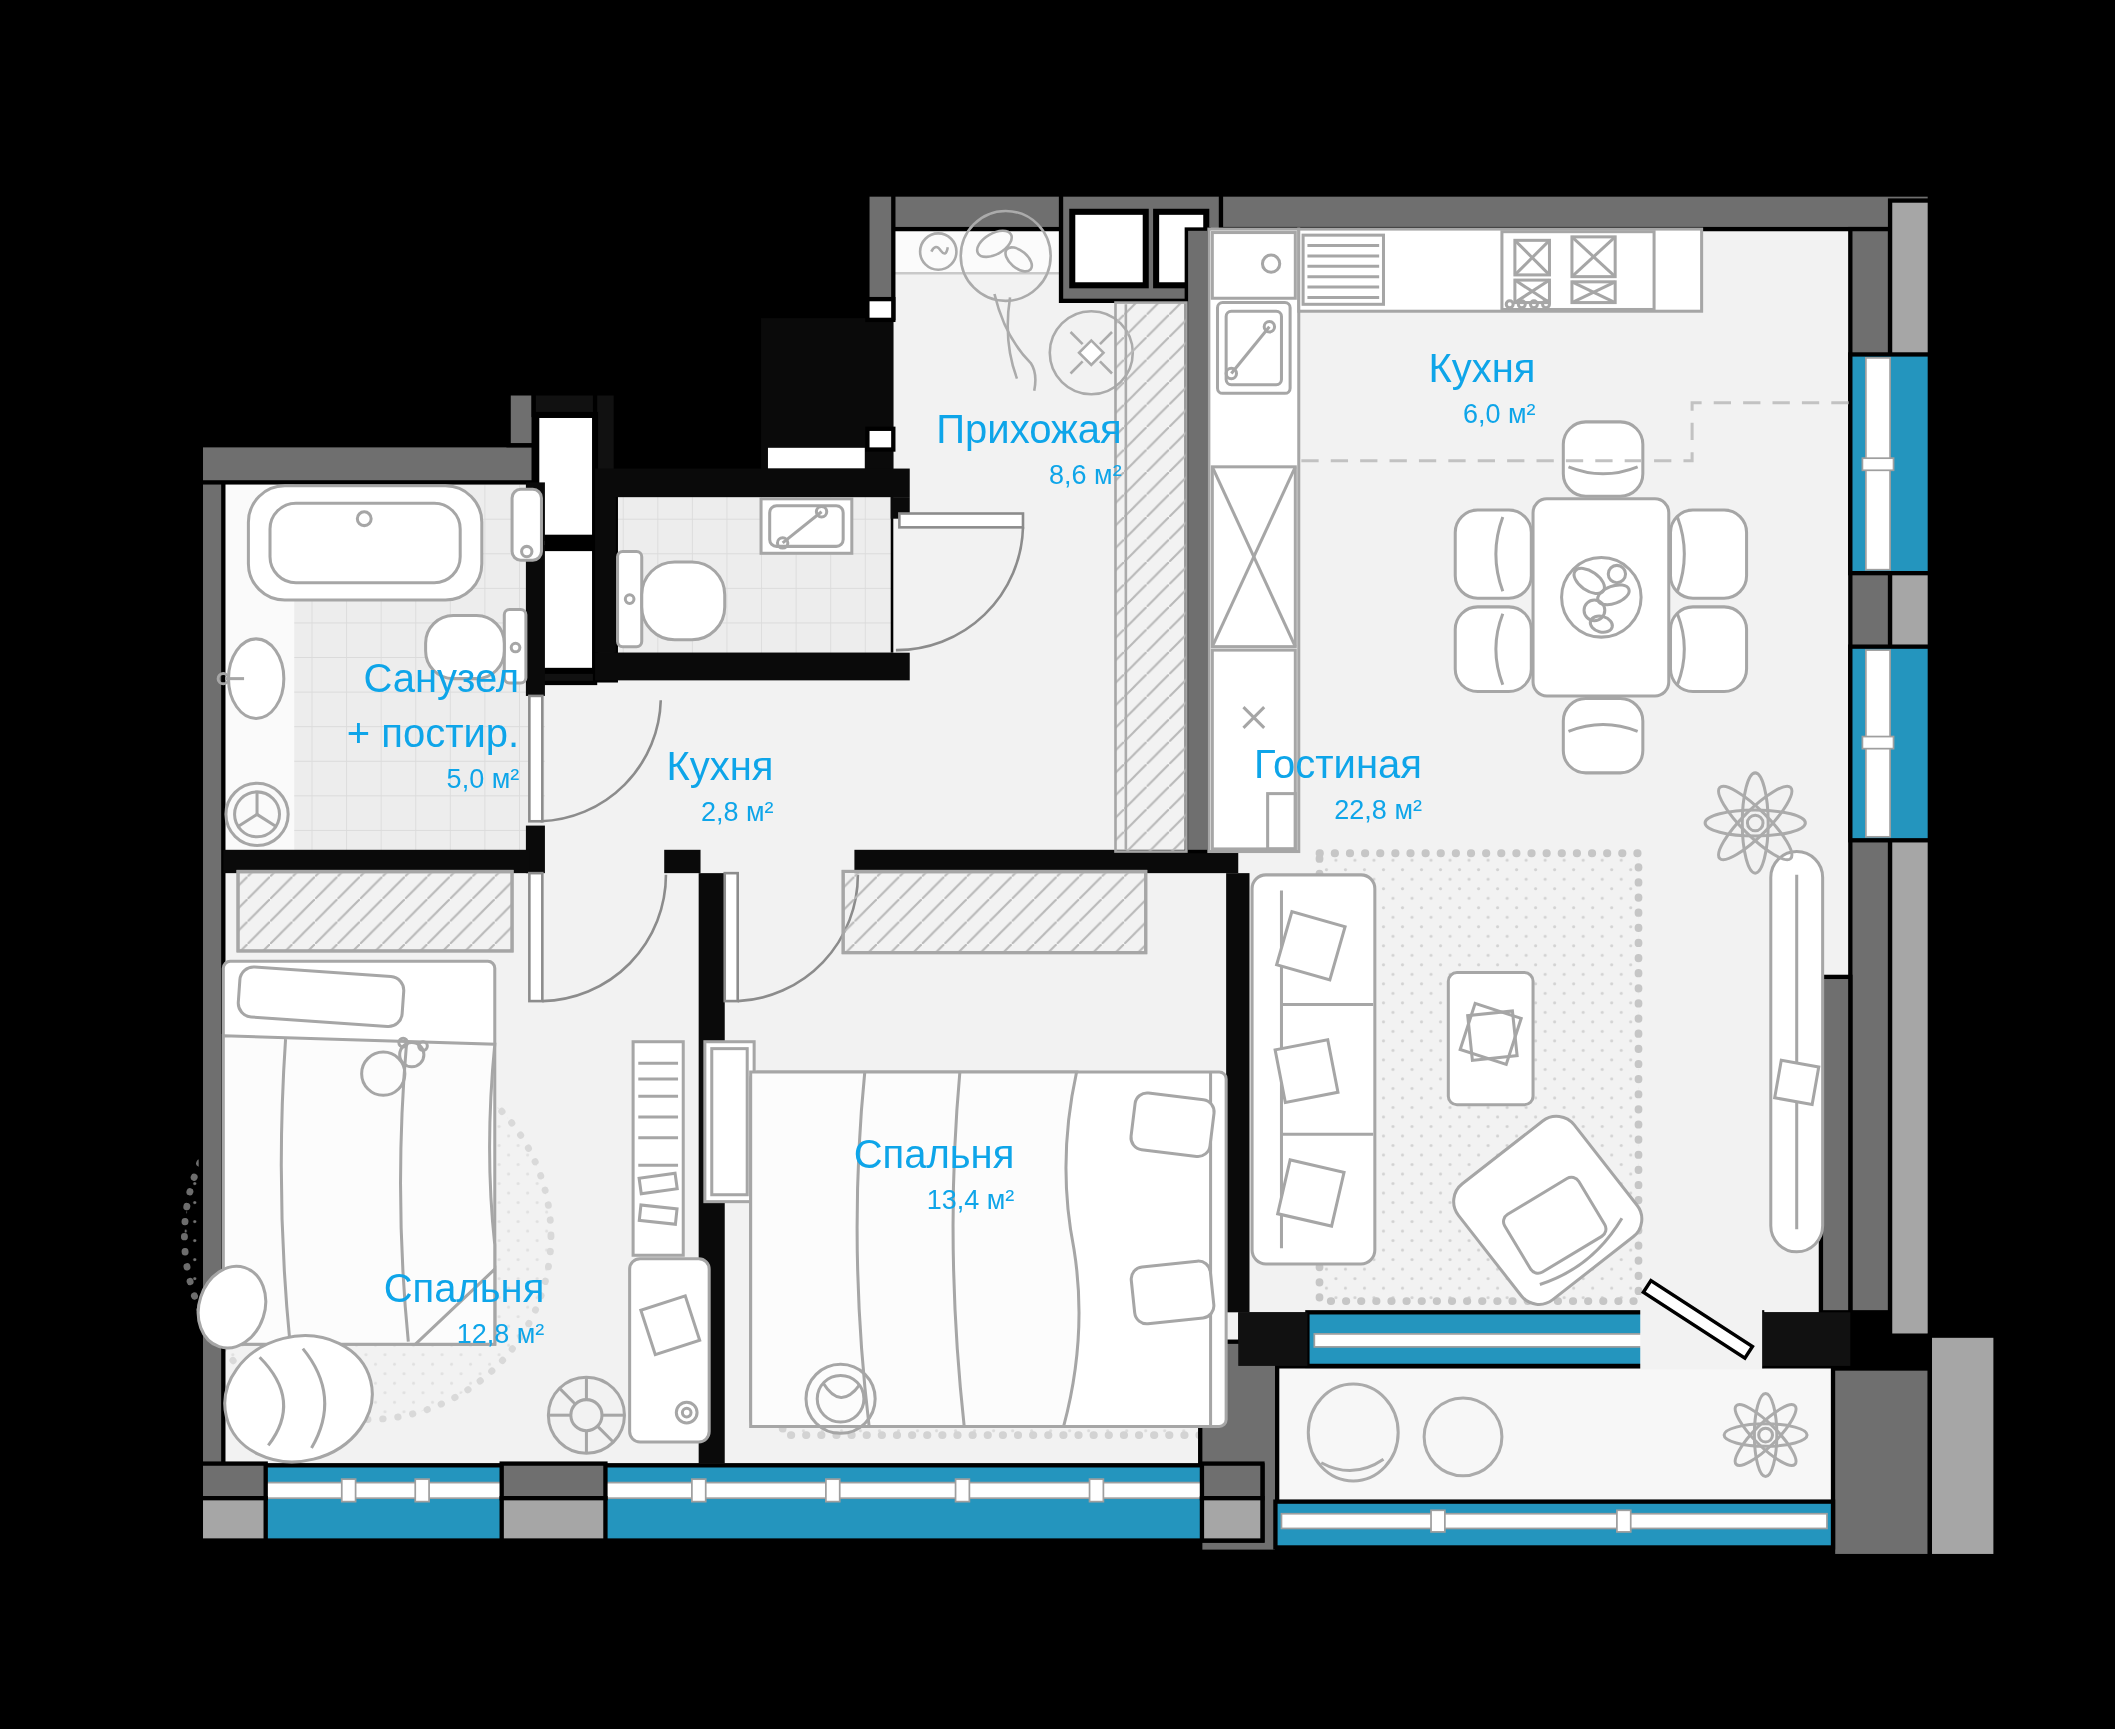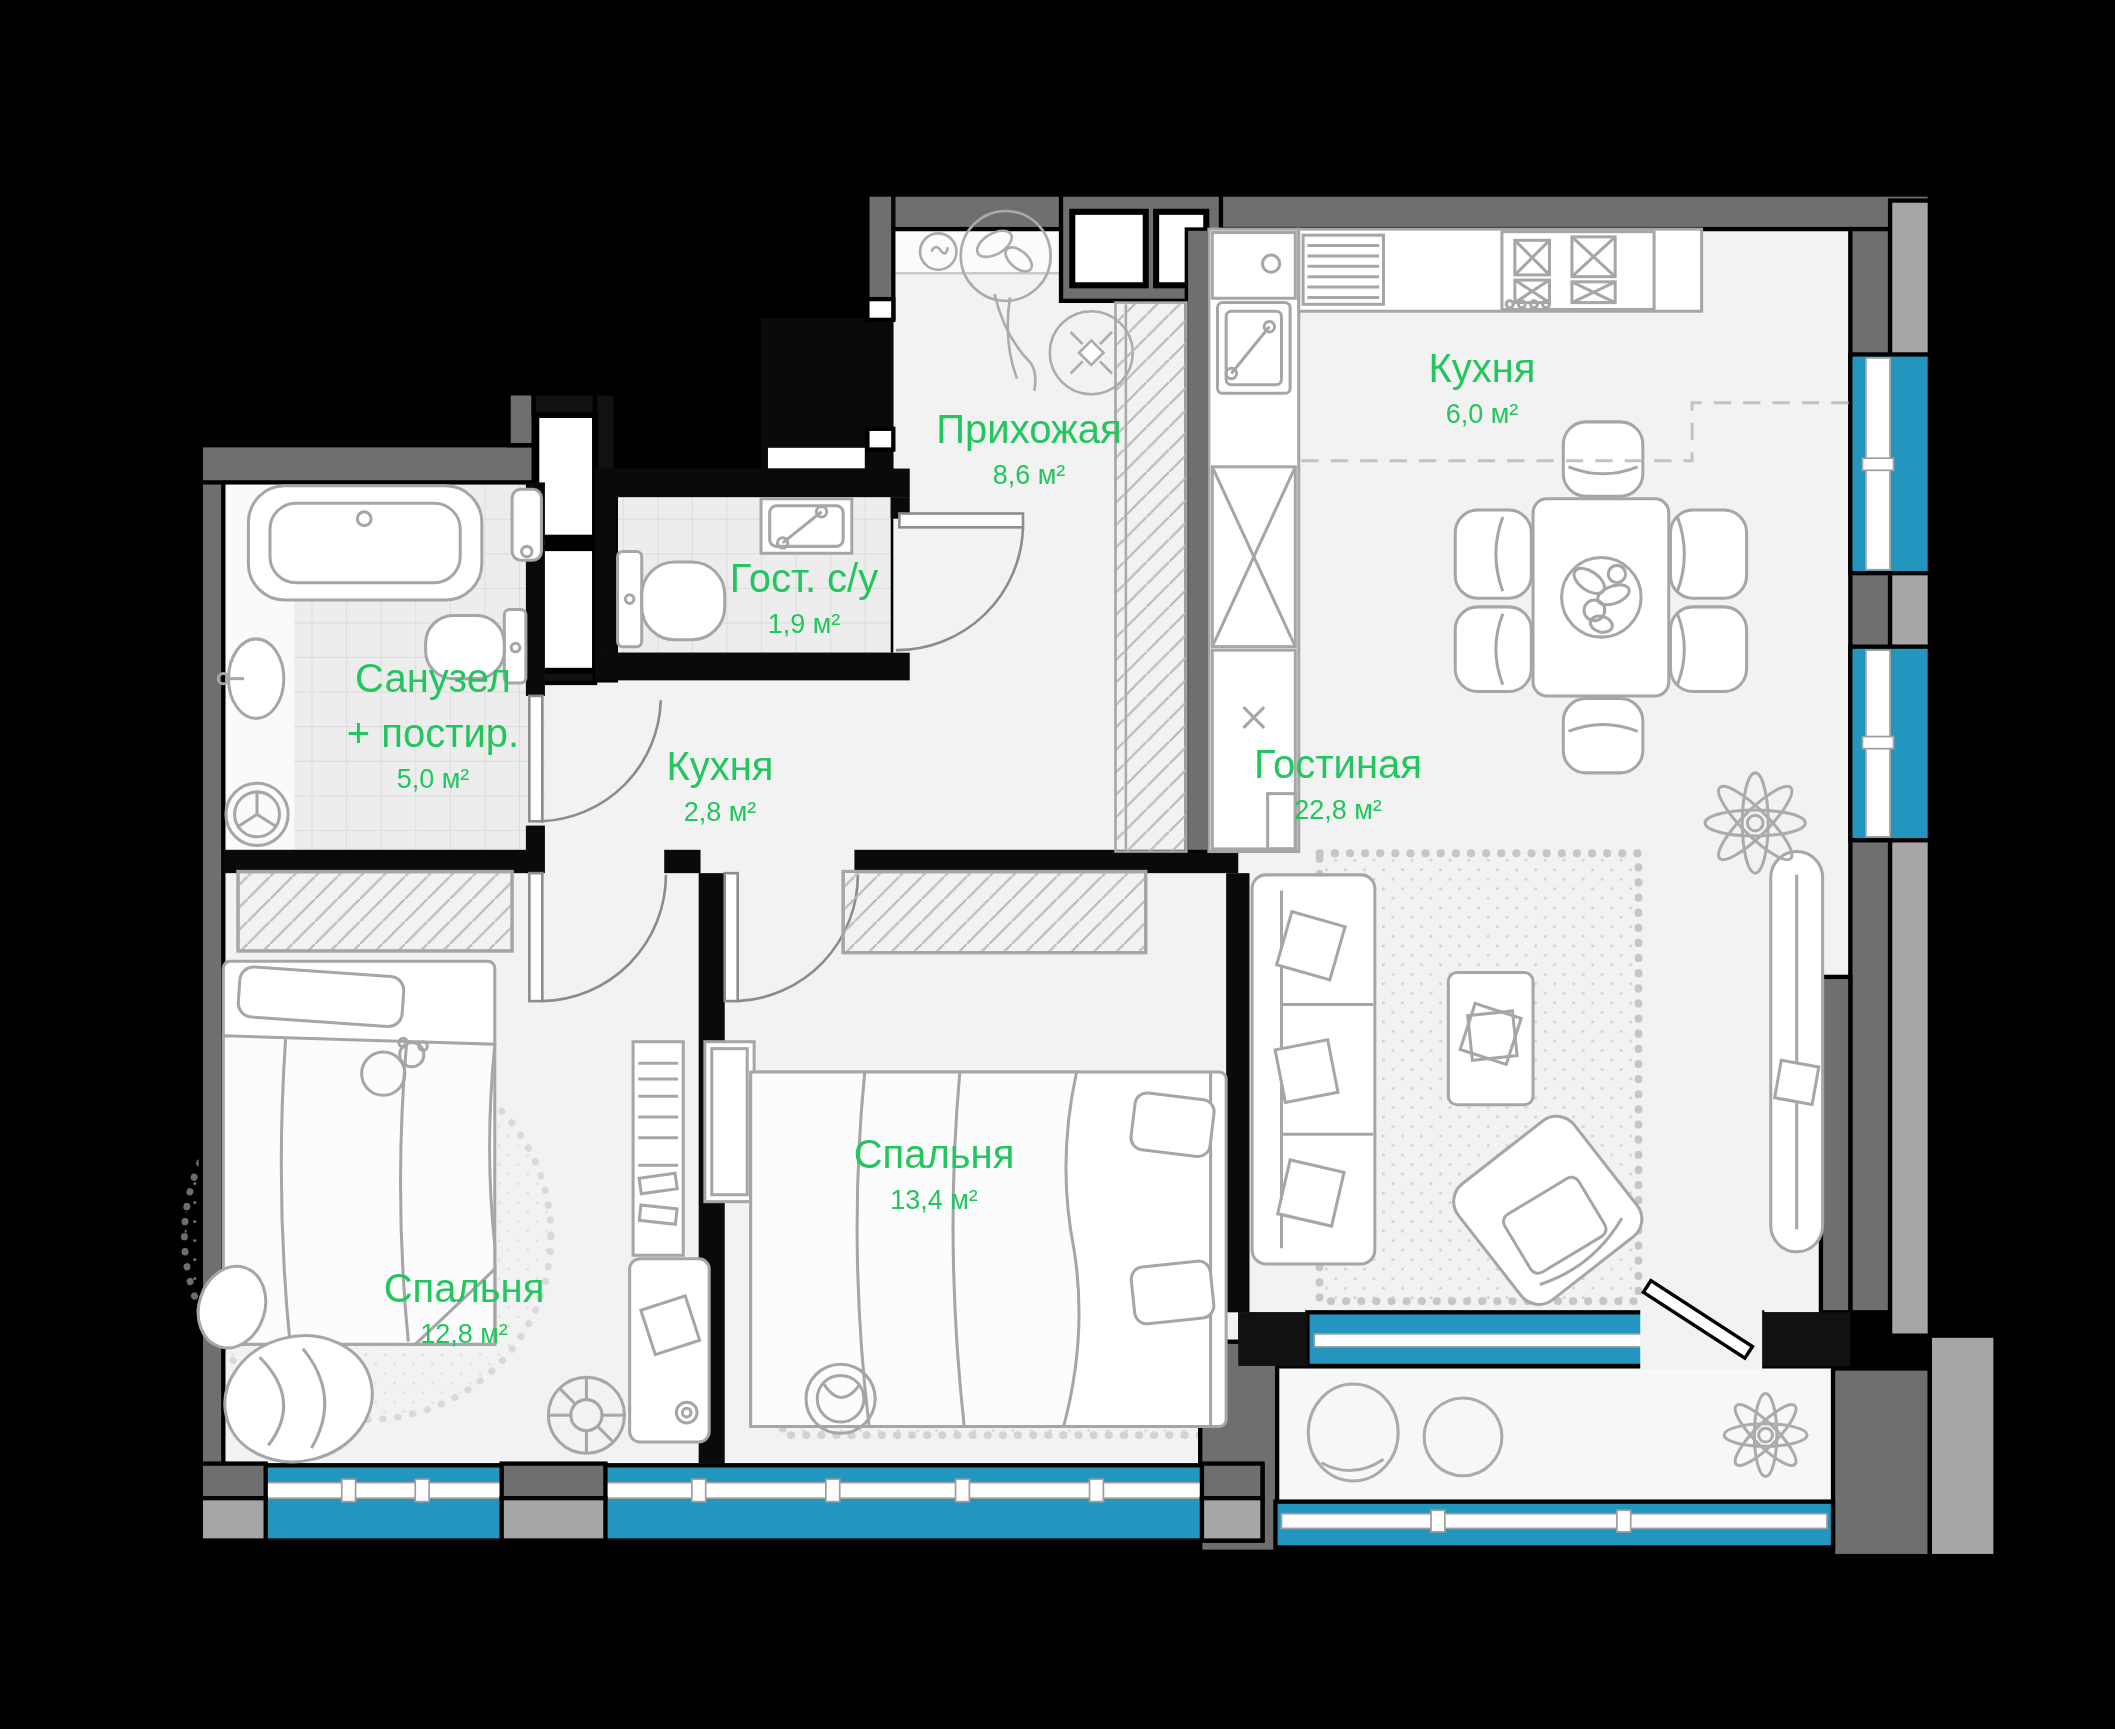--- a/index.html
+++ b/index.html
@@ -1,20 +1,20 @@
 <!DOCTYPE html>
 <html style="font-size:14px"><head>
 <meta charset="utf-8">
 <style>
   html,body{margin:0;padding:0;background:#000;}
   #stage{position:relative;width:2116px;height:1729px;background:#000;overflow:hidden;
          font-family:"Liberation Sans","DejaVu Sans",sans-serif;}
   #plan-svg{position:absolute;left:0;top:0;}
-  .room-label{position:absolute;transform:translate(-50%,-50%);text-align:center;
-              color:#22c55e;font-size:40px;line-height:1.38;white-space:nowrap;}
+  .room-label{position:absolute;transform:translate(-50%,-50%);text-align:right;
+              color:#0ea5e9;font-size:40px;line-height:1.38;white-space:nowrap;}
   .room-label .area{font-size:27px;}
 </style>
 </head>
 <body>
 
 <div id="stage">
 <svg id="plan-svg" width="2116" height="1729" viewBox="0 0 2447 2000">
   <defs>
     <pattern id="tiles" width="40" height="40" patternUnits="userSpaceOnUse">
       <rect width="40" height="40" fill="#EDEDED"></rect>
@@ -428,24 +428,20 @@
 </svg>
 
   <div class="room-label" style="left:1029px;top:448px">
     <div>Прихожая</div>
     <div class="area">8,6 м²</div>
   </div>
   <div class="room-label" style="left:1482px;top:387px">
     <div>Кухня</div>
     <div class="area">6,0 м²</div>
   </div>
-  <div class="room-label" style="left:804px;top:597px">
-    <div>Гост. с/у</div>
-    <div class="area">1,9 м²</div>
-  </div>
   <div class="room-label" style="left:433px;top:725px">
     <div>Санузел</div>
     <div>+ постир.</div>
     <div class="area">5,0 м²</div>
   </div>
   <div class="room-label" style="left:720px;top:785px">
     <div>Кухня</div>
     <div class="area">2,8 м²</div>
   </div>
   <div class="room-label" style="left:1338px;top:783px">

